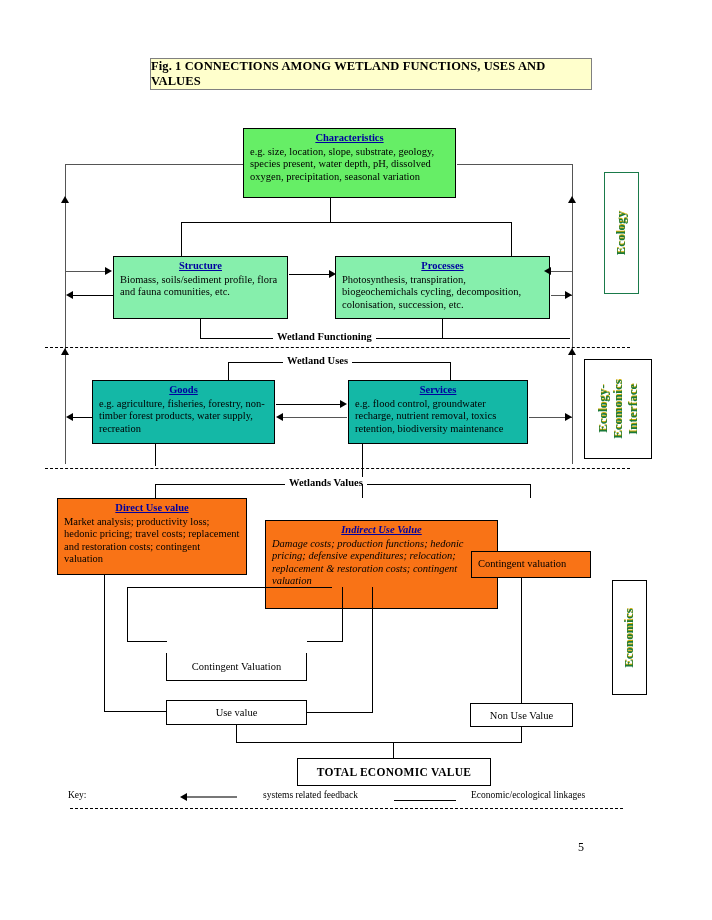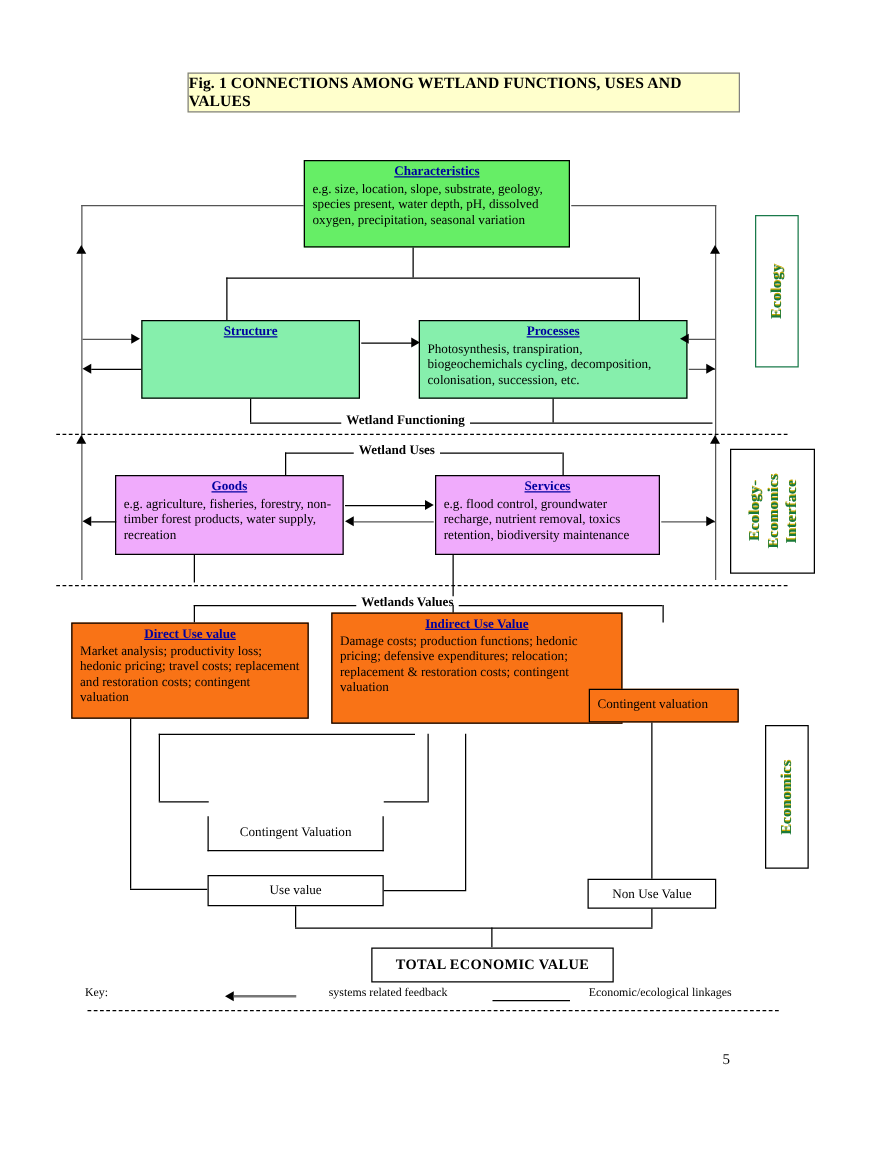--- a/index.html
+++ b/index.html
@@ -48,21 +48,21 @@
     font-weight: bold;
     color: #0000a0;
     text-decoration: underline;
     display: block;
     margin-bottom: 1px;
     font-size: 10.5px;
   }
   .box .body { display: block; }
   .green-dark { background: #66ee66; }
   .green-mid  { background: #86efac; }
-  .green-light{ background: #f0abfc; }
+  .green-light{ background: #14b8a6; }
   .cyan       { background: #f97316; }
   .pink       { background: #ffcccc; }
 
   
   .plainbox {
     border: 1px solid #000;
     background: #ffffff;
     display: flex; align-items: center; justify-content: center;
     font-size: 10.5px;
   }
@@ -146,20 +146,21 @@
     <span class="body">e.g. size, location, slope, substrate, geology, species present, water depth, pH, dissolved oxygen, precipitation, seasonal variation</span>
   </div>
 
   <div class="abs vline-k" style="left:330px; top:198px; width:1px; height:24px;"></div>
   <div class="abs hline-k" style="left:181px; top:222px; width:330px; height:1px;"></div>
   <div class="abs vline-k" style="left:181px; top:222px; width:1px; height:34px;"></div>
   <div class="abs vline-k" style="left:511px; top:222px; width:1px; height:34px;"></div>
 
   <div class="abs box green-mid" style="left:113px; top:256px; width:175px; height:63px;">
     <span class="hdr">Structure</span>
+    <span class="body">Biomass, soils/sediment profile, flora and fauna comunities, etc.</span>
   </div>
 
   <div class="abs box green-mid" style="left:335px; top:256px; width:215px; height:63px;">
     <span class="hdr">Processes</span>
     <span class="body">Photosynthesis, transpiration, biogeochemichals cycling, decomposition, colonisation, succession, etc.</span>
   </div>
 
   <div class="abs hline" style="left:66px; top:271px; width:41px; height:1px;"></div>
   <div class="abs ar ar-right" style="left:105px; top:267px;"></div>
   <div class="abs hline-k" style="left:73px; top:295px; width:40px; height:1px;"></div>
@@ -218,21 +219,21 @@
   <div class="abs conn-label" style="left:285px; top:477px;">Wetlands Values</div>
   <div class="abs vline-k" style="left:155px; top:484px; width:1px; height:14px;"></div>
   <div class="abs vline-k" style="left:362px; top:484px; width:1px; height:14px;"></div>
   <div class="abs vline-k" style="left:530px; top:484px; width:1px; height:14px;"></div>
 
   <div class="abs box cyan" style="left:57px; top:498px; width:190px; height:77px;">
     <span class="hdr">Direct Use value</span>
     <span class="body">Market analysis; productivity loss; hedonic pricing; travel costs; replacement and restoration costs; contingent valuation</span>
   </div>
 
-  <div class="abs box cyan" style="left:265px; top:490px; width:233px; height:89px;">
+  <div class="abs box cyan" style="left:265px; top:520px; width:233px; height:89px;font-style:italic;">
     <span class="hdr">Indirect Use Value</span>
     <span class="body">Damage costs; production functions; hedonic pricing; defensive expenditures; relocation; replacement &amp; restoration costs; contingent valuation</span>
   </div>
 
   <div class="abs box cyan" style="left:471px; top:551px; width:120px; height:27px; border-top:1px solid #000; display:flex; align-items:center;">
     <span>Contingent valuation</span>
   </div>
 
   <div class="abs vline-k" style="left:104px; top:575px; width:1px; height:136px;"></div>
   <div class="abs hline-k" style="left:104px; top:711px; width:62px; height:1px;"></div>

